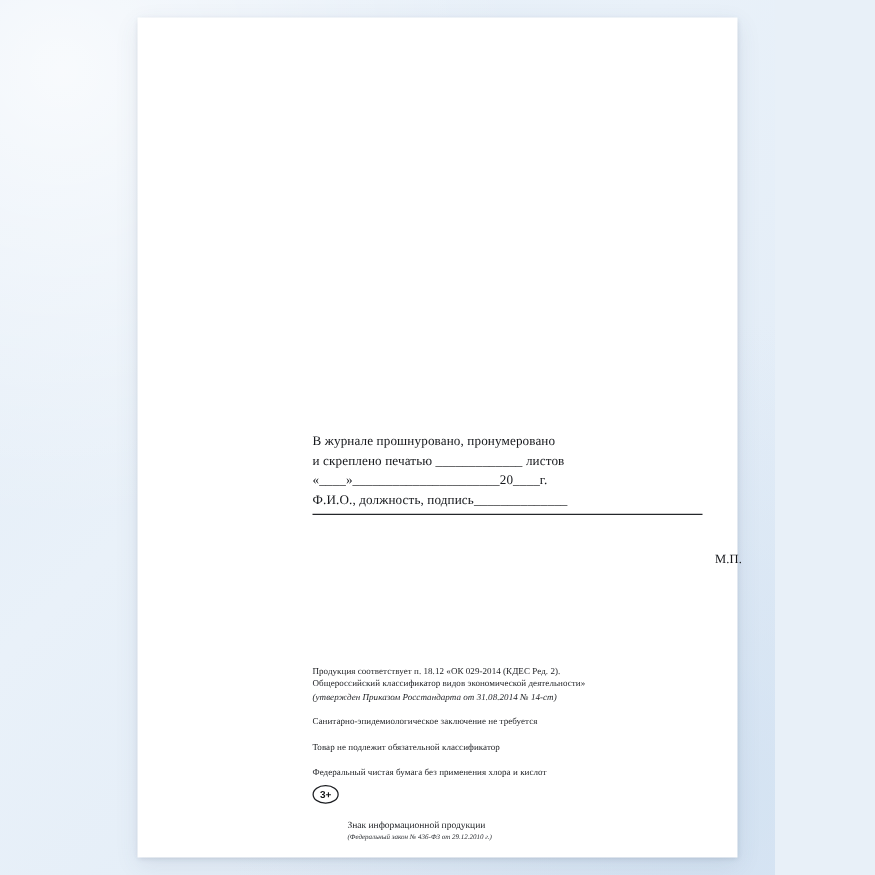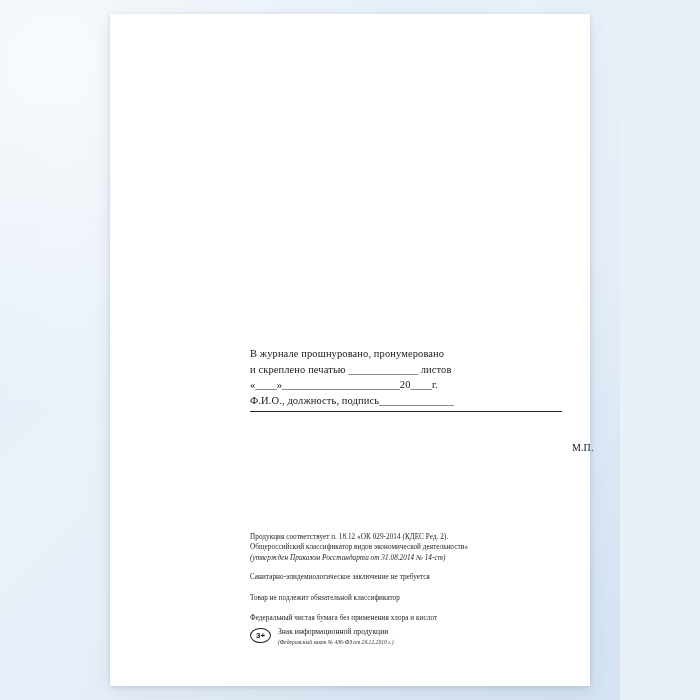--- a/index.html
+++ b/index.html
@@ -117,20 +117,21 @@
     flex: 0 0 auto;
     margin-top: 1px;
   }
   .age-text {
     margin-left: 7px;
   }
   .age-title {
     font-size: 7.6px;
     line-height: 10px;
     color: #1b1d21;
+    margin-top: 28px;
   }
   .age-sub {
     font-size: 5.6px;
     line-height: 8px;
     font-style: italic;
     color: #2a2d31;
     margin-top: 1px;
   }
 </style>
 </head>

